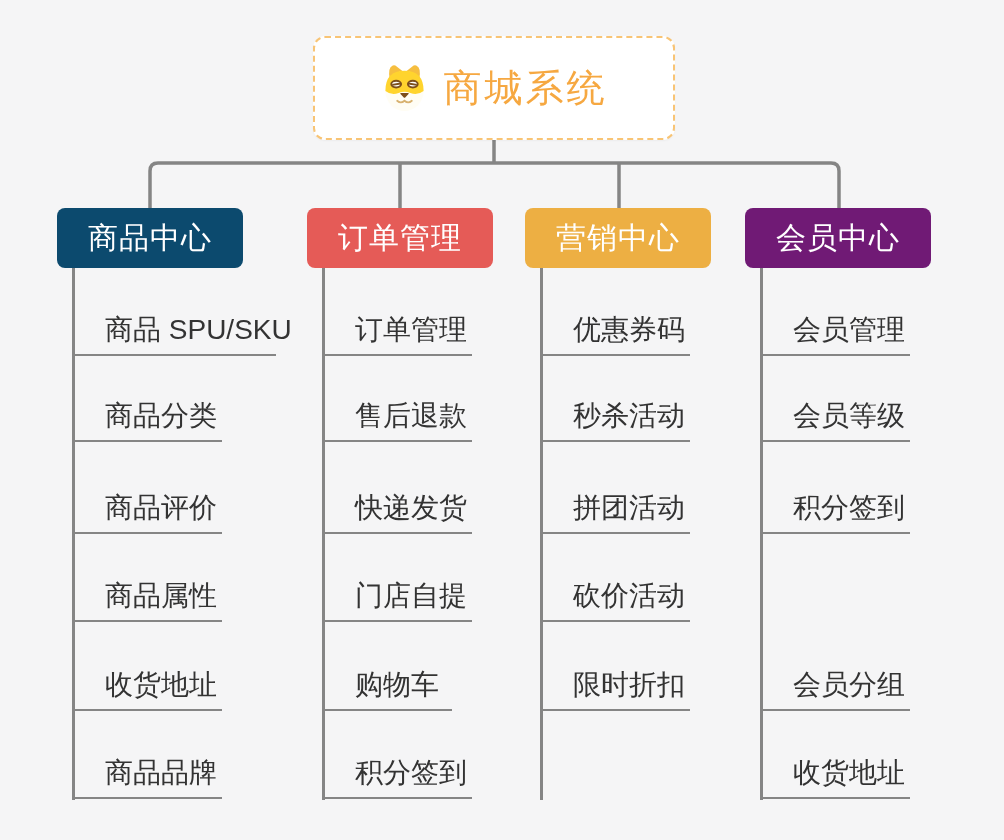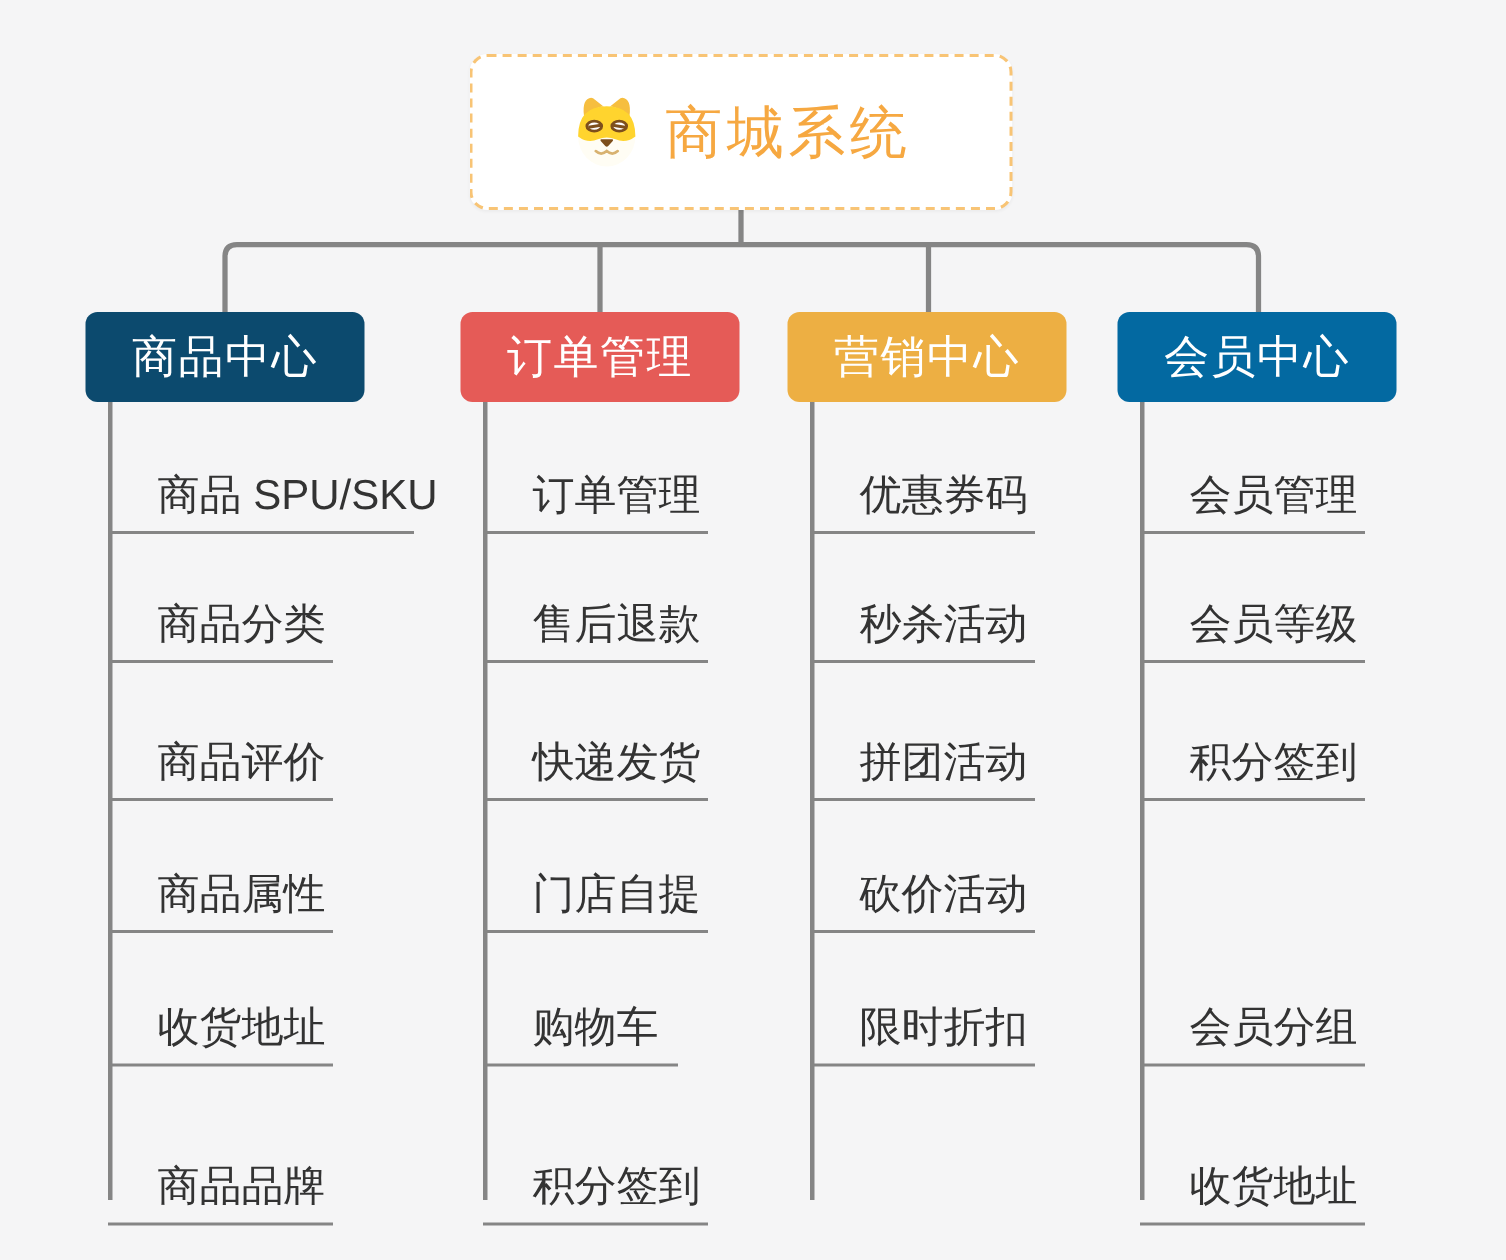--- a/index.html
+++ b/index.html
@@ -32,21 +32,21 @@
     display:flex;align-items:center;justify-content:center;
   }
   .trunk{position:absolute;left:15px;top:268px;width:3px;height:532px;background:var(--line);}
   .leaf{
     position:absolute;left:15px;height:48px;box-sizing:border-box;
     border-bottom:2px solid var(--line);
     padding-left:33px;padding-bottom:5px;
     display:flex;align-items:flex-end;
     font-size:28px;color:var(--leaf-text);white-space:nowrap;
   }
-  .r0{top:308px}.r1{top:394px}.r2{top:486px}.r3{top:574px}.r4{top:663px}.r5{top:769px}
+  .r0{top:308px}.r1{top:394px}.r2{top:486px}.r3{top:574px}.r4{top:663px}.r5{top:751px}
   .w-d{width:150px}.w-wide{width:204px}.w-s{width:130px}
 </style>
 </head>
 <body>
 
 <div class="canvas">
 
   <svg class="connector" width="1004" height="840" viewBox="0 0 1004 840" fill="none">
     <path d="M494 140 L494 163" stroke="currentColor" stroke-width="3.5"></path>
     <path d="M150 209 L150 171 Q150 163 158 163 L831 163 Q839 163 839 171 L839 209" stroke="currentColor" stroke-width="3.5"></path>
@@ -98,21 +98,21 @@
     <div class="box" style="background: rgb(237, 175, 67); text-align: center;">营销中心</div>
     <div class="trunk"></div>
     <div class="leaf r0 w-d">优惠券码</div>
     <div class="leaf r1 w-d">秒杀活动</div>
     <div class="leaf r2 w-d">拼团活动</div>
     <div class="leaf r3 w-d">砍价活动</div>
     <div class="leaf r4 w-d">限时折扣</div>
   </div>
 
   <div class="col c3">
-    <div class="box" style="background: #0369a1;">会员中心</div>
+    <div class="box" style="background: #701a75;">会员中心</div>
     <div class="trunk"></div>
     <div class="leaf r0 w-d">会员管理</div>
     <div class="leaf r1 w-d">会员等级</div>
     <div class="leaf r2 w-d">积分签到</div>
     <div class="leaf r4 w-d">会员分组</div>
     <div class="leaf r5 w-d">收货地址</div>
   </div>
 
 </div>
 

